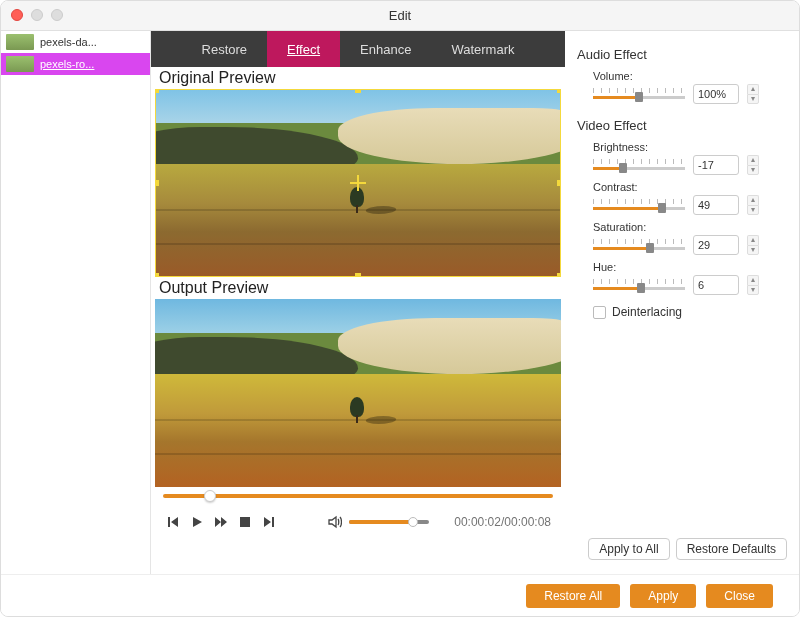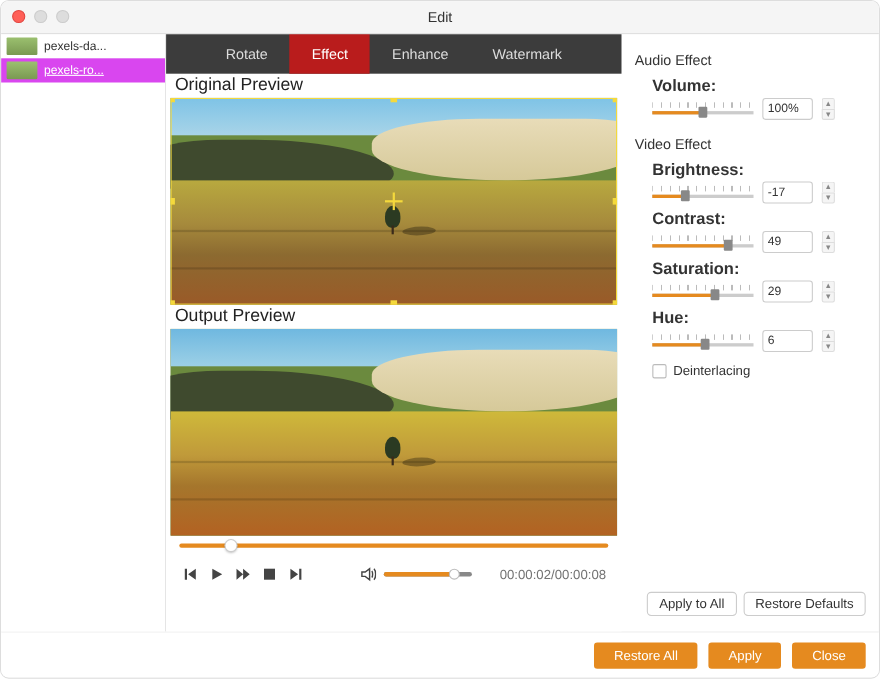--- a/index.html
+++ b/index.html
@@ -16,21 +16,21 @@
 
   .sidebar { width: 150px; background: #fff; border-right: 1px solid #e5e5e5; }
   .clip-item { display: flex; align-items: center; gap: 6px; height: 22px; padding: 2px 5px; font-size: 11px; color: #333; overflow: hidden; white-space: nowrap; text-overflow: ellipsis; cursor: pointer; }
   .clip-item.selected { background: #d946ef; color: #fff; text-decoration: underline; }
   .thumb { width: 28px; height: 16px; background: linear-gradient(#9bc06f,#7a9952); border-radius: 1px; flex-shrink:0;}
 
   .center { flex: 1; display: flex; flex-direction: column; background: #fff; min-width:0;}
   
   .tabbar { height: 36px; background: #3c3c3c; display: flex; align-items: stretch; font-size: 13px; color: #ddd; justify-content: center; }
   .tab { padding: 0 20px; display:flex; align-items:center; cursor:pointer; }
-  .tab.active { background: #b91c1c; color: #fff; }
+  .tab.active { background: #be185d; color: #fff; text-decoration: underline; }
 
   .previews { flex:1; padding: 0 4px 0 4px; display:flex; flex-direction:column; }
   .preview-label { font-size: 16px; padding: 2px 4px; color:#222;}
   .video-wrap { position: relative; }
   .video { width: 100%; position: relative; overflow: hidden; background: #6b8a3e; }
   .scene { position:absolute; inset:0; }
   .sky { position:absolute; top:0; left:0; right:0; height:18%; background: linear-gradient(#7ec3e6,#a8d4e8); }
   .hill-light { position:absolute; top:10%; right:-5%; width:60%; height:30%; background: linear-gradient(#e8dcb8,#d6c999); border-radius: 40% 20% 50% 50%; }
   .hill-dark { position:absolute; top:20%; left:-5%; width:55%; height:28%; background: #3f4a2e; border-radius: 30% 60% 40% 40%; }
   .field { position:absolute; top:40%; left:0; right:0; bottom:0; background: linear-gradient(#b8a93f 0%, #a68a3c 35%, #8c6a30 60%, #9a5a28 100%); }
@@ -63,38 +63,38 @@
   .pbtn svg { fill:#444; }
   .vol-group { display:flex; align-items:center; gap:6px; margin-left: 40px;}
   .vol-bar { width:80px; height:4px; background:#888; position:relative; border-radius:2px;}
   .vol-fill { position:absolute; left:0; top:0; bottom:0; width:80%; background:#e58a1f; border-radius:2px;}
   .vol-thumb { position:absolute; top:-3px; width:10px; height:10px; background:#fff; border:1px solid #bbb; border-radius:50%; left: calc(80% - 5px);}
   .time { margin-left:auto; color:#737373; }
 
   .rightpanel { width: 234px; padding: 10px 12px; font-size: 13px; color:#333; display:flex; flex-direction:column; }
   .section-title { font-size: 13px; margin: 6px 0 6px 0; }
   .row { display:flex; flex-direction:column; margin: 2px 0 4px 16px; }
-  .row-label { font-size: 15px; margin-bottom: 2px; font-weight: bold;}
+  .row-label { font-size: 11px; margin-bottom: 2px;}
   .row-ctrl { display:flex; align-items:center; gap:8px;}
   .mini-slider { width:92px; height:12px; position:relative;}
   .ms-ticks { position:absolute; top:0; left:0; right:0; height:5px; background-image: repeating-linear-gradient(to right,#bbb 0,#bbb 1px,transparent 1px,transparent 8px);}
   .ms-track { position:absolute; top:8px; left:0; right:0; height:3px; background:#ccc;}
   .ms-fill { position:absolute; top:8px; left:0; height:3px; background:#e58a1f;}
   .ms-knob { position:absolute; top:4px; width:8px; height:10px; background:#888; border-radius:1px;}
   .val-box { width:46px; height:20px; border:1px solid #ccc; border-radius:3px; font-size:11px; padding: 0 4px; display:flex; align-items:center; }
   .stepper { width:12px; display:flex; flex-direction:column; }
   .stepper span { height:10px; line-height:8px; font-size:8px; color:#888; text-align:center; cursor:pointer; border:1px solid #ddd; background:#f5f5f5;}
   .stepper span:first-child { border-bottom:none; border-radius:2px 2px 0 0;}
   .stepper span:last-child { border-radius:0 0 2px 2px;}
   .checkbox-row { display:flex; align-items:center; gap:6px; margin: 6px 0 0 16px; font-size:12px;}
   .chk { width:13px; height:13px; border:1px solid #bbb; border-radius:2px; background:#fff;}
   .panel-btns { margin-top:auto; display:flex; gap:6px; justify-content:flex-end; padding-bottom:4px;}
   .btn { height:22px; padding:0 10px; font-size:12px; border:1px solid #ccc; background:#fff; border-radius:4px; display:flex; align-items:center; cursor:pointer;}
 
-  .footer { height:42px; background:#fff; border-top:1px solid #eee; display:flex; align-items:center; justify-content:flex-end; gap:10px; padding: 0 12px;}
+  .footer { height:42px; background:#fff; border-top:1px solid #eee; display:flex; align-items:center; justify-content:flex-end; gap:10px; padding: 0 26px;}
   .fbtn { height:24px; padding:0 18px; font-size:12px; color:#fff; background:#e58a1f; border-radius:3px; display:flex; align-items:center; cursor:pointer; }
 </style>
 </head>
 <body>
 
 <div class="titlebar">
   <div class="traffic">
     <div class="dot red"></div>
     <div class="dot gray"></div>
     <div class="dot gray"></div>
@@ -110,21 +110,21 @@
       <span>pexels-da...</span>
     </div>
     <div class="clip-item selected">
       <div class="thumb"></div>
       <span>pexels-ro...</span>
     </div>
   </div>
 
   <div class="center">
     <div class="tabbar">
-      <div class="tab">Rotate</div>
+      <div class="tab">Restore</div>
       <div class="tab active">Effect</div>
       <div class="tab">Enhance</div>
       <div class="tab">Watermark</div>
     </div>
 
     <div class="previews">
       <div class="preview-label">Original Preview</div>
       <div class="video-wrap">
         <div class="video" style="height:188px;">
           <div class="scene">

